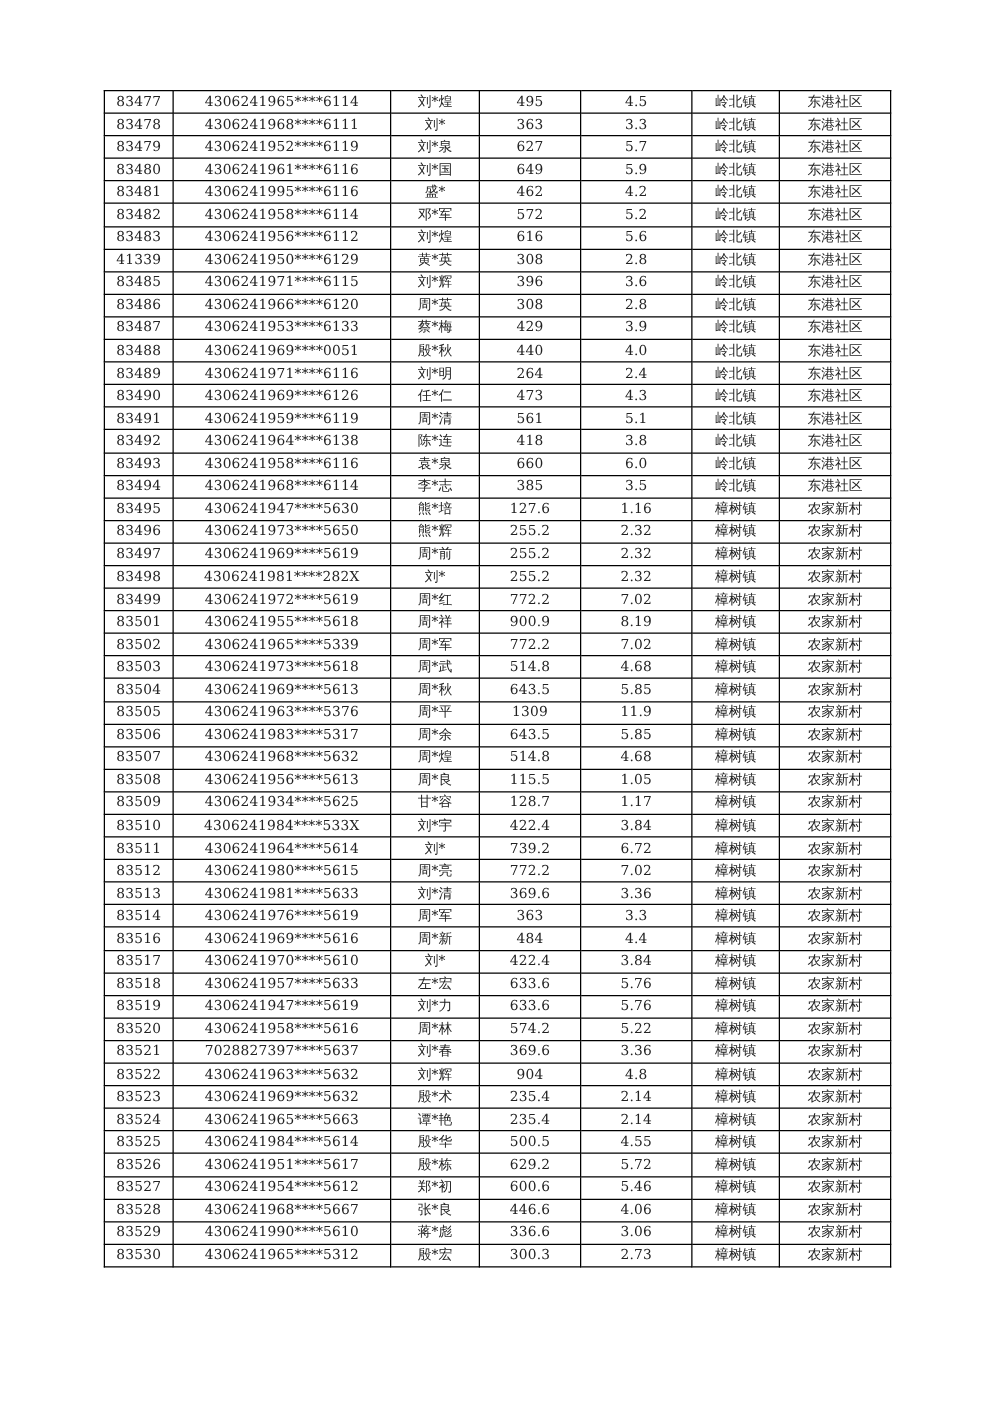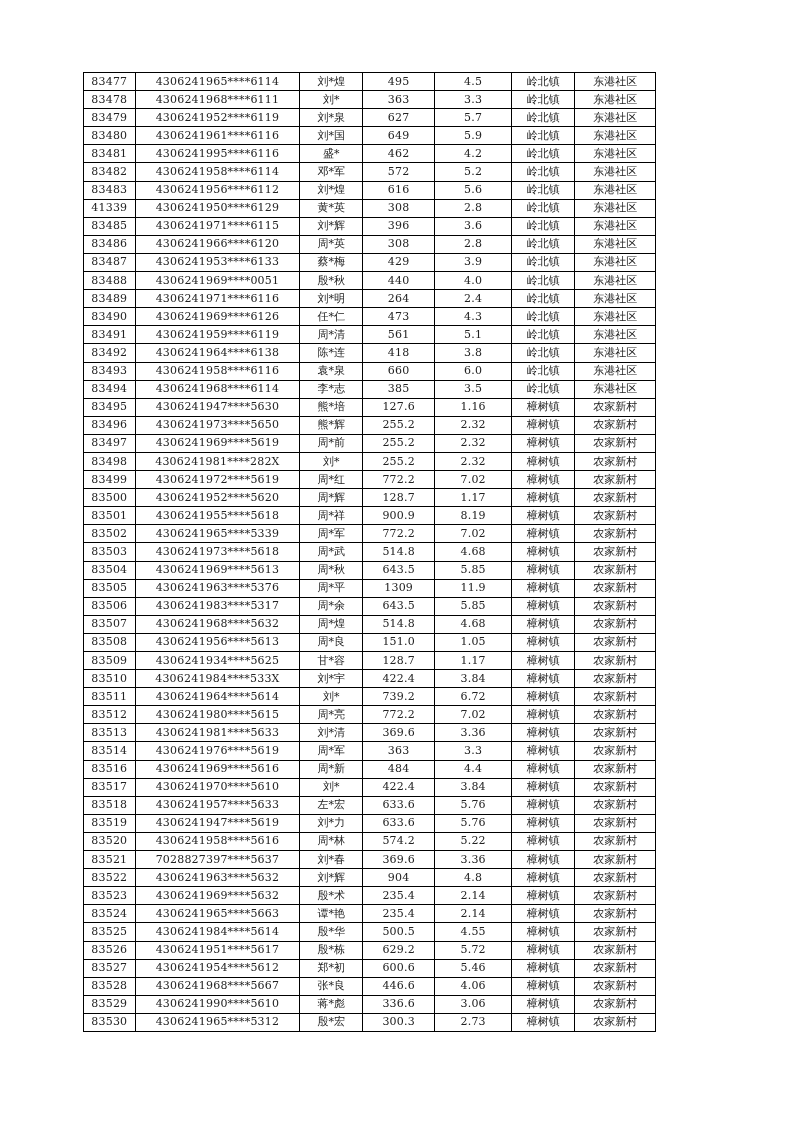--- a/index.html
+++ b/index.html
@@ -1,17 +1,17 @@
 <!DOCTYPE html>
 <html><head>
 <meta charset="utf-8">
 <style>
   html, body { margin: 0; padding: 0; background: #ffffff; }
   body { width: 794px; height: 1122px; position: relative; overflow: hidden; }
-  .page { position: absolute; left: 0; top: 0; width: 656px; height: 1122px; background: #fff; }
+  .page { position: absolute; left: 0; top: 0; width: 794px; height: 1122px; background: #fff; }
   table.grid {
     position: absolute; left: 83px; top: 72px;
     border-collapse: collapse;
     border: 1.5px solid #000;
     font-family: "DejaVu Serif", "Liberation Serif", serif;
     font-size: 11px;
     color: #222;
     table-layout: fixed;
   }
   table.grid td {
@@ -249,29 +249,20 @@
         <tr>
           <td class="num">83499</td>
           <td class="id">4306241972****5619</td>
           <td>周*红</td>
           <td class="num">772.2</td>
           <td class="num">7.02</td>
           <td>樟树镇</td>
           <td>农家新村</td>
         </tr>
         <tr>
-          <td class="num">83500</td>
-          <td class="id">4306241952****5620</td>
-          <td>周*辉</td>
-          <td class="num">128.7</td>
-          <td class="num">1.17</td>
-          <td>樟树镇</td>
-          <td>农家新村</td>
-        </tr>
-        <tr>
           <td class="num">83501</td>
           <td class="id">4306241955****5618</td>
           <td>周*祥</td>
           <td class="num">900.9</td>
           <td class="num">8.19</td>
           <td>樟树镇</td>
           <td>农家新村</td>
         </tr>
         <tr>
           <td class="num">83502</td>
@@ -324,21 +315,21 @@
           <td>周*煌</td>
           <td class="num">514.8</td>
           <td class="num">4.68</td>
           <td>樟树镇</td>
           <td>农家新村</td>
         </tr>
         <tr>
           <td class="num">83508</td>
           <td class="id">4306241956****5613</td>
           <td>周*良</td>
-          <td class="num">151.0</td>
+          <td class="num">115.5</td>
           <td class="num">1.05</td>
           <td>樟树镇</td>
           <td>农家新村</td>
         </tr>
         <tr>
           <td class="num">83509</td>
           <td class="id">4306241934****5625</td>
           <td>甘*容</td>
           <td class="num">128.7</td>
           <td class="num">1.17</td>

